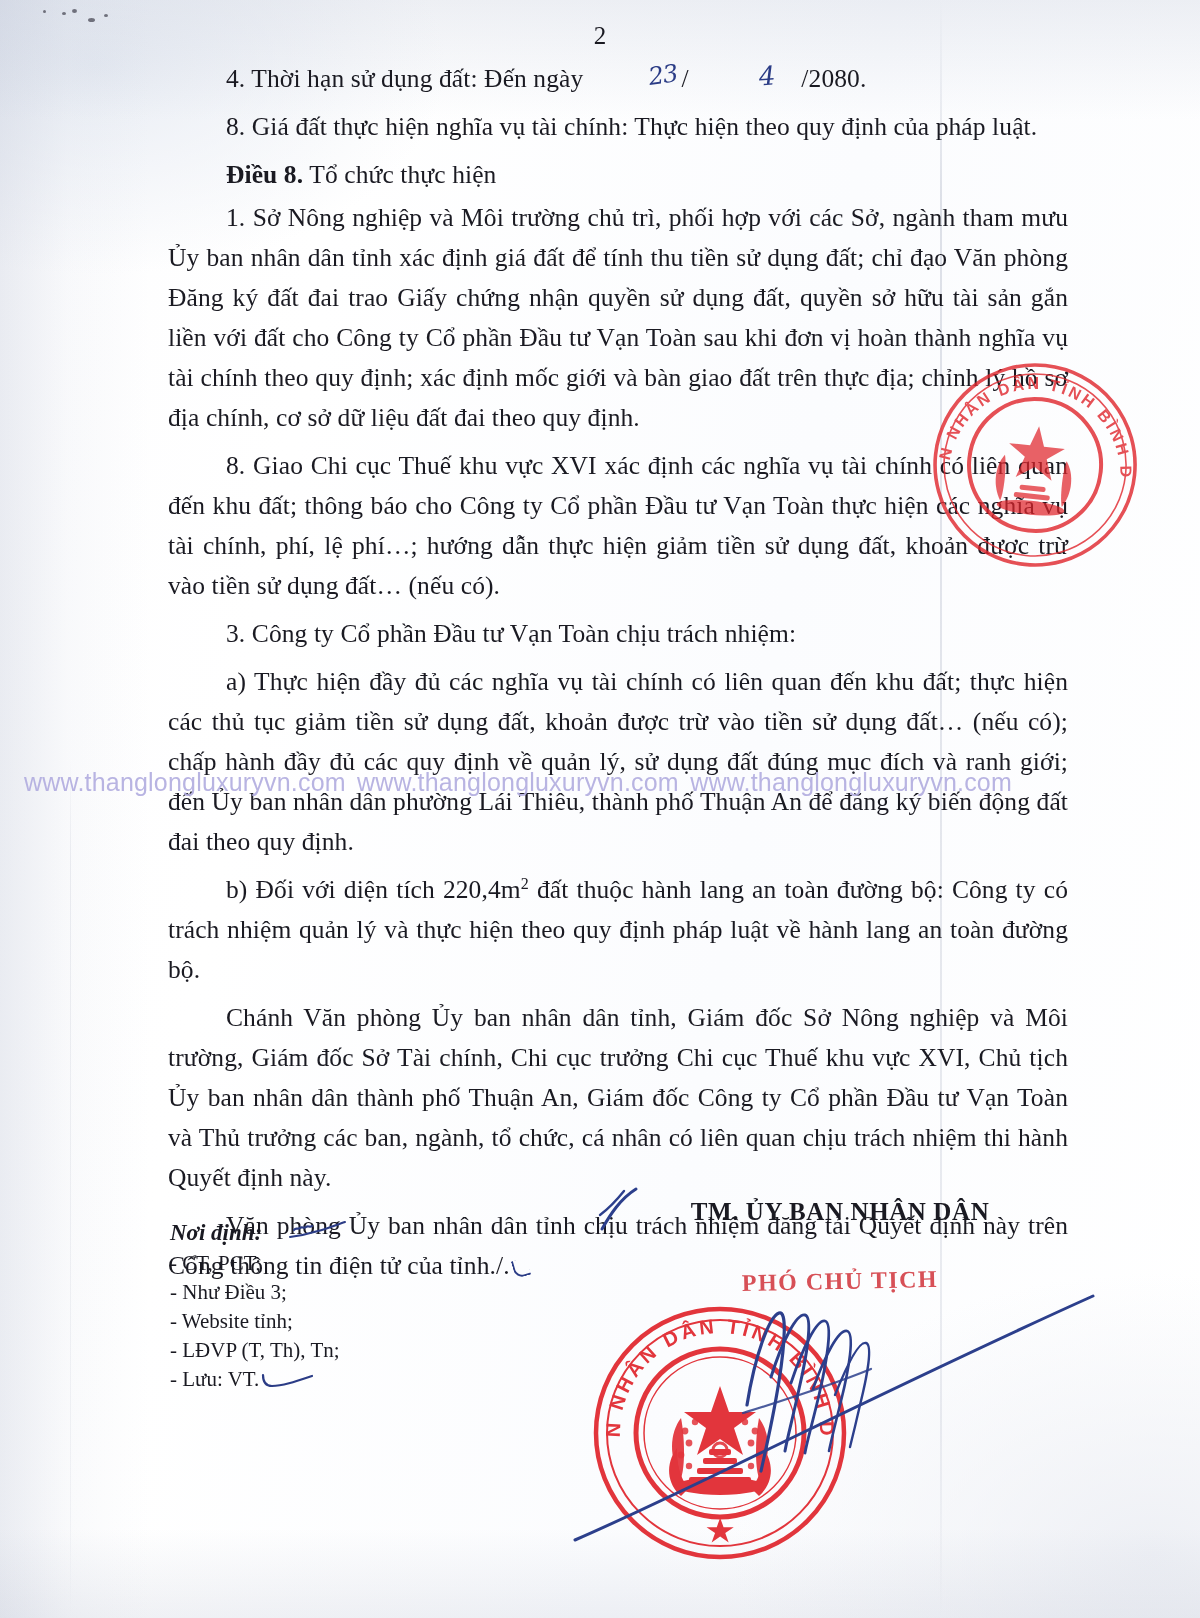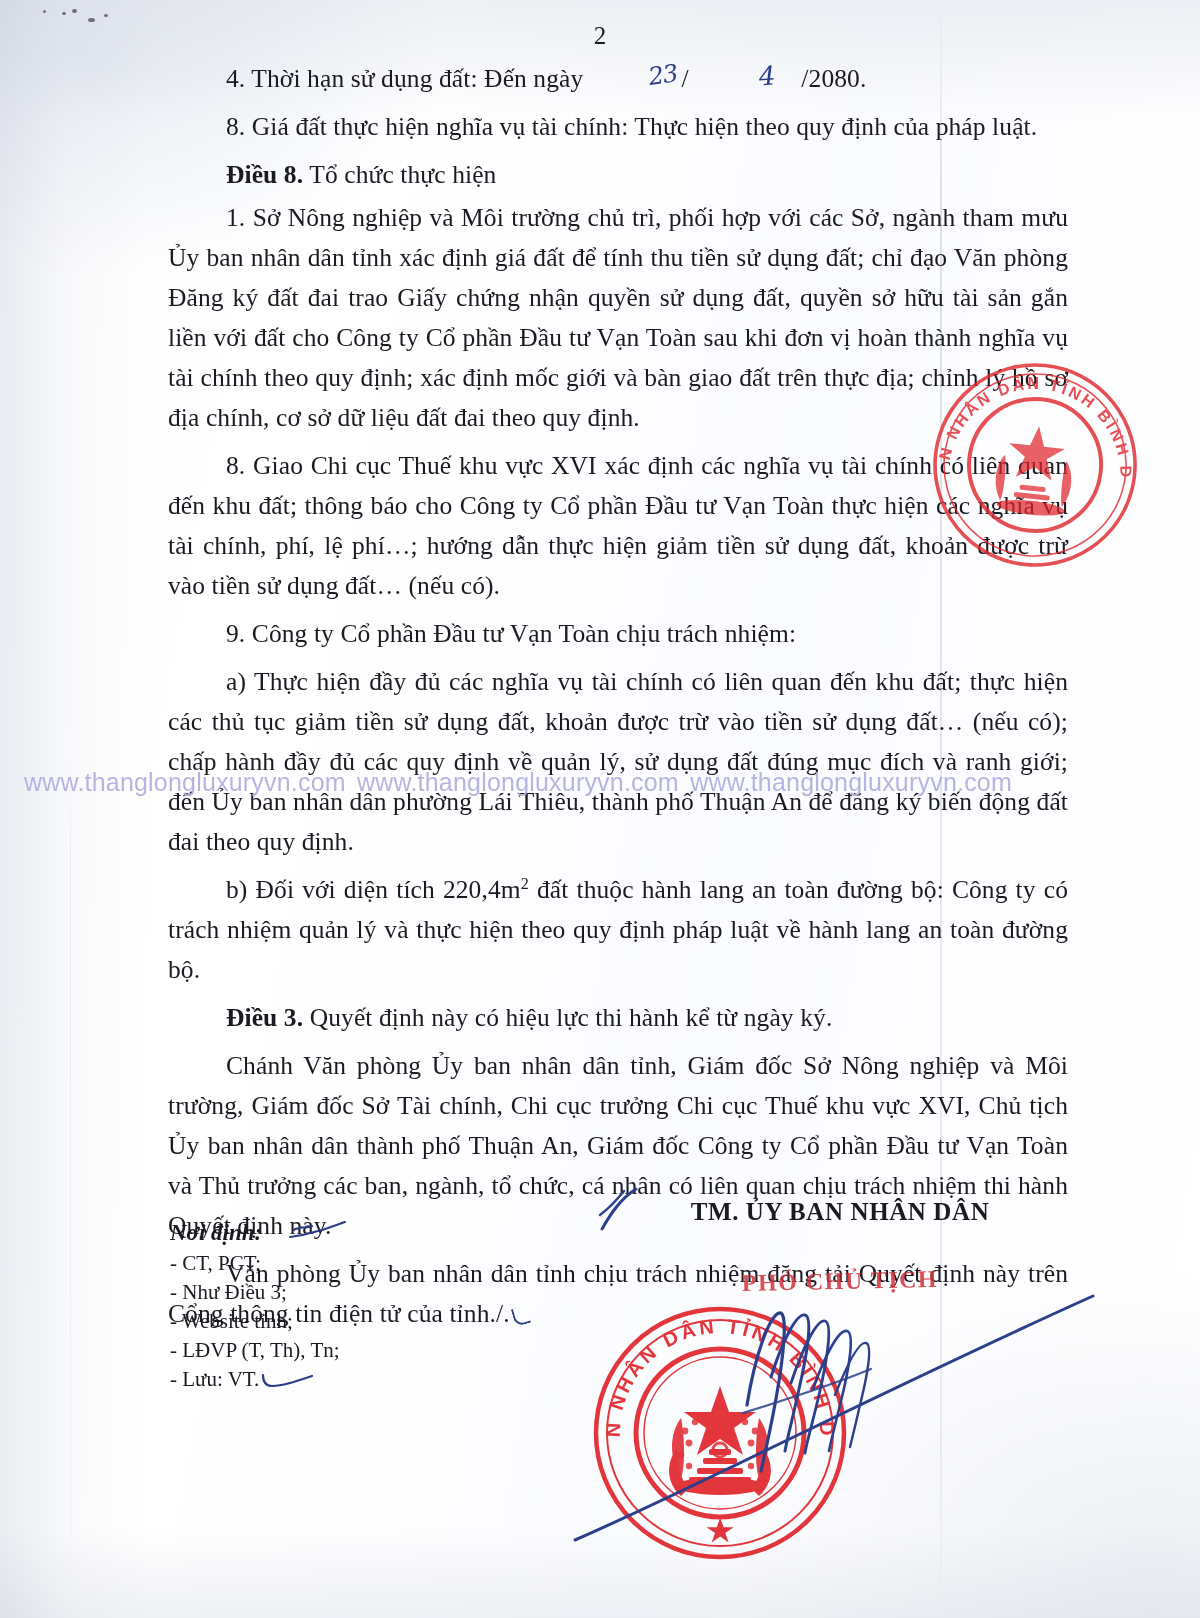--- a/index.html
+++ b/index.html
@@ -258,27 +258,26 @@
     </p>
 
     <p class="para">8. Giá đất thực hiện nghĩa vụ tài chính: Thực hiện theo quy định của pháp luật.</p>
 
     <p class="para tight"><span class="b">Điều 8.</span><span> Tổ chức thực hiện</span></p>
 
     <p class="para">1. Sở Nông nghiệp và Môi trường chủ trì, phối hợp với các Sở, ngành tham mưu Ủy ban nhân dân tỉnh xác định giá đất để tính thu tiền sử dụng đất; chỉ đạo Văn phòng Đăng ký đất đai trao Giấy chứng nhận quyền sử dụng đất, quyền sở hữu tài sản gắn liền với đất cho Công ty Cổ phần Đầu tư Vạn Toàn sau khi đơn vị hoàn thành nghĩa vụ tài chính theo quy định; xác định mốc giới và bàn giao đất trên thực địa; chỉnh lý hồ sơ địa chính, cơ sở dữ liệu đất đai theo quy định.</p>
 
     <p class="para">8. Giao Chi cục Thuế khu vực XVI xác định các nghĩa vụ tài chính có liên quan đến khu đất; thông báo cho Công ty Cổ phần Đầu tư Vạn Toàn thực hiện các nghĩa vụ tài chính, phí, lệ phí…; hướng dẫn thực hiện giảm tiền sử dụng đất, khoản được trừ vào tiền sử dụng đất… (nếu có).</p>
 
-    <p class="para">9. Công ty Cổ phần Đầu tư Vạn Toàn chịu trách nhiệm:</p>
+    <p class="para">3. Công ty Cổ phần Đầu tư Vạn Toàn chịu trách nhiệm:</p>
 
     <p class="para">a) Thực hiện đầy đủ các nghĩa vụ tài chính có liên quan đến khu đất; thực hiện các thủ tục giảm tiền sử dụng đất, khoản được trừ vào tiền sử dụng đất… (nếu có); chấp hành đầy đủ các quy định về quản lý, sử dụng đất đúng mục đích và ranh giới; đến Ủy ban nhân dân phường Lái Thiêu, thành phố Thuận An để đăng ký biến động đất đai theo quy định.</p>
 
     <p class="para"><span>b) Đối với diện tích 220,4m</span><sup class="sq">2</sup><span> đất thuộc hành lang an toàn đường bộ: Công ty có trách nhiệm quản lý và thực hiện theo quy định pháp luật về hành lang an toàn đường bộ.</span></p>
 
-    <p class="para"><span class="b">Điều 3.</span><span> Quyết định này có hiệu lực thi hành kể từ ngày ký.</span></p>
 
     <p class="para">Chánh Văn phòng Ủy ban nhân dân tỉnh, Giám đốc Sở Nông nghiệp và Môi trường, Giám đốc Sở Tài chính, Chi cục trưởng Chi cục Thuế khu vực XVI, Chủ tịch Ủy ban nhân dân thành phố Thuận An, Giám đốc Công ty Cổ phần Đầu tư Vạn Toàn và Thủ trưởng các ban, ngành, tổ chức, cá nhân có liên quan chịu trách nhiệm thi hành Quyết định này.</p>
 
     <p class="para"><span>Văn phòng Ủy ban nhân dân tỉnh chịu trách nhiệm đăng tải Quyết định này trên Cổng thông tin điện tử của tỉnh./.</span><span class="endmark"></span></p>
 
   </div>
 
   <div class="watermark-row">
     <span>www.thanglongluxuryvn.com</span>
     <span>www.thanglongluxuryvn.com</span>

